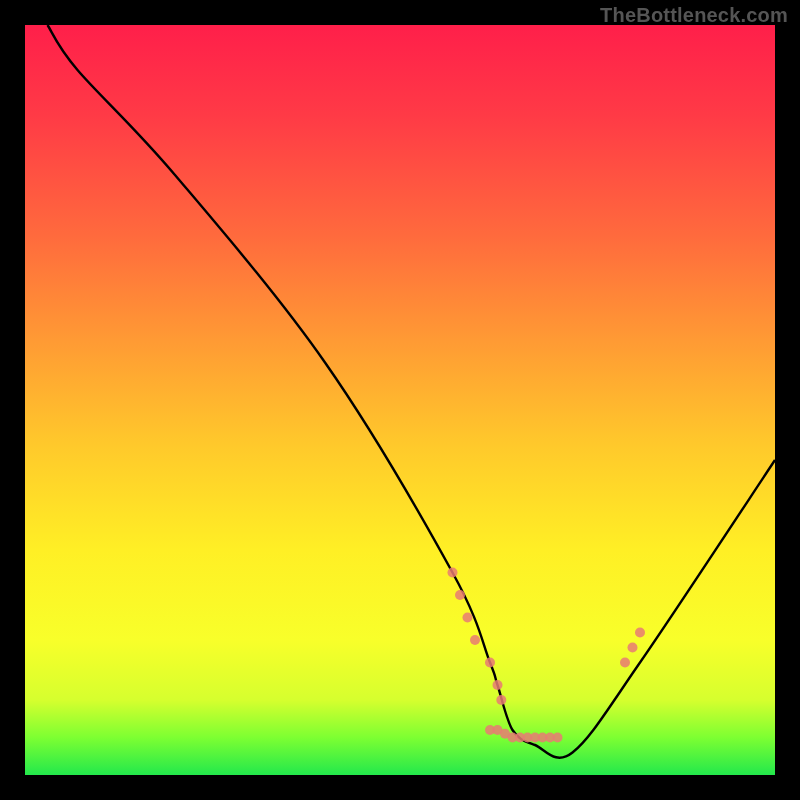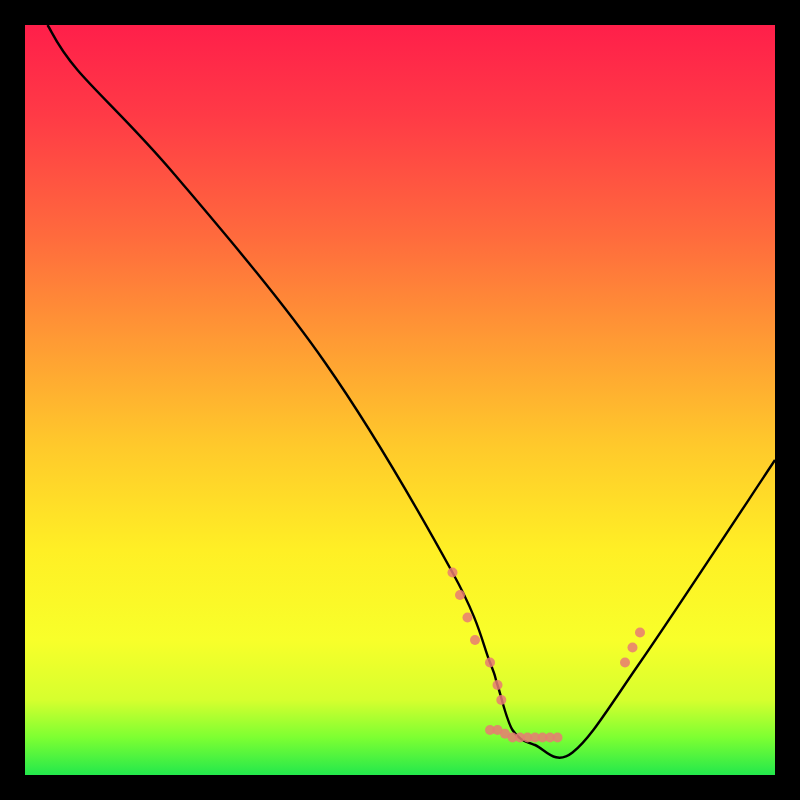--- a/index.html
+++ b/index.html
@@ -54,20 +54,21 @@
     top: 0;
     width: 750px;
     height: 750px;
     overflow: visible;
   }
 </style>
 </head>
 <body>
 
 <div class="frame">
+  <div class="watermark">TheBottleneck.com</div>
 
   <div class="plot">
     <svg class="curve" viewBox="0 0 750 750" preserveAspectRatio="none">
       <path fill="none" stroke="#000000" stroke-width="2.4" d="M 22.5 0.0 C 27.5 7.5, 31.3 20.0, 52.5 45.0 C 73.8 70.0, 108.8 101.3, 150.0 150.0 C 191.3 198.8, 253.8 271.2, 300.0 337.5 C 346.3 403.7, 400.0 497.5, 427.5 547.5 C 455.0 597.5, 457.5 618.8, 465.0 637.5 C 472.5 656.3, 468.8 648.8, 472.5 660.0 C 476.3 671.3, 481.3 695.0, 487.5 705.0 C 493.8 715.0, 500.0 716.3, 510.0 720.0 C 520.0 723.8, 530.0 741.3, 547.5 727.5 C 565.0 713.8, 581.3 686.3, 615.0 637.5 C 648.8 588.8, 727.5 468.8, 750.0 435.0"></path>
       <g>
           <circle cx="427.5" cy="547.5" r="5" fill="#e77b73" fill-opacity="0.85"></circle>
           <circle cx="435.0" cy="570.0" r="5" fill="#e77b73" fill-opacity="0.85"></circle>
           <circle cx="442.5" cy="592.5" r="5" fill="#e77b73" fill-opacity="0.85"></circle>
           <circle cx="450.0" cy="615.0" r="5" fill="#e77b73" fill-opacity="0.85"></circle>
           <circle cx="465.0" cy="637.5" r="5" fill="#e77b73" fill-opacity="0.85"></circle>

